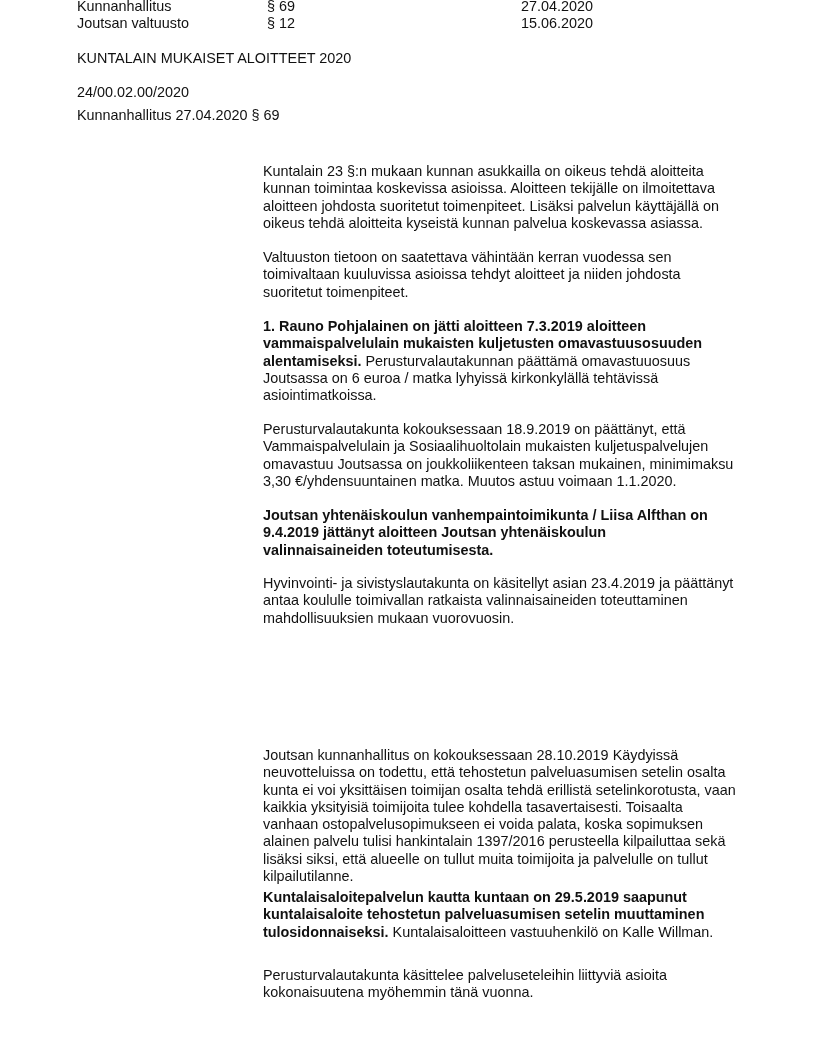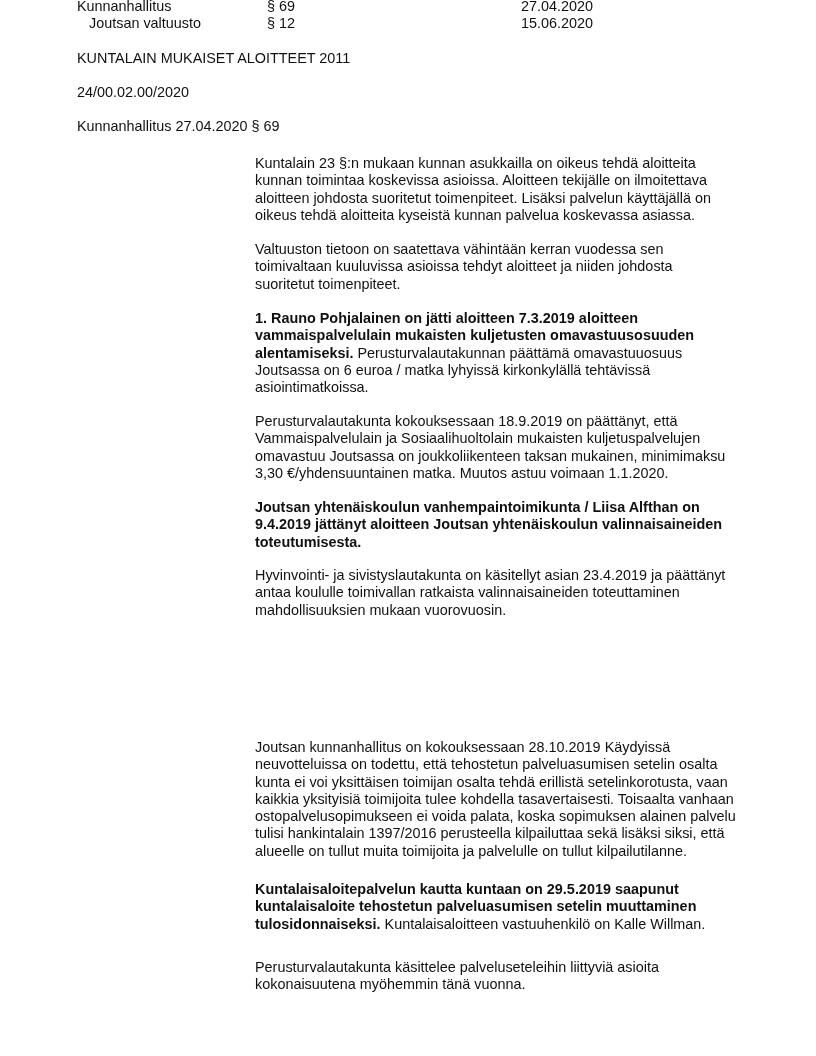--- a/index.html
+++ b/index.html
@@ -1,37 +1,37 @@
 <!DOCTYPE html>
 <html><head>
 <meta charset="utf-8">
 <style>
   html, body { margin: 0; padding: 0; background: #ffffff; }
   body { width: 816px; height: 1056px; position: relative; overflow: hidden;
          font-family: "Liberation Sans", sans-serif; color: #111111; font-size: 14.4px; }
   .abs { position: absolute; white-space: nowrap; line-height: 17px; }
   .body-block { position: absolute; left: 251px; width: 500px; line-height: 17.3px; }
-  .body-block p { margin: 4px; }
+  .body-block p { margin: 12px; }
   b { font-weight: bold; }
 </style>
 </head>
 <body>
 
 <div>
   <div class="abs" style="left:77px; top:-2px;">Kunnanhallitus</div>
   <div class="abs" style="left:267px; top:-2px;">§ 69</div>
   <div class="abs" style="left:521px; top:-2px;">27.04.2020</div>
-  <div class="abs" style="left:77px; top:15px;margin-left:12px;">Joutsan valtuusto</div>
+  <div class="abs" style="left:77px; top:15px;">Joutsan valtuusto</div>
   <div class="abs" style="left:267px; top:15px;">§ 12</div>
   <div class="abs" style="left:521px; top:15px;">15.06.2020</div>
 </div>
 
-<div class="abs" style="left:77px; top:50px;">KUNTALAIN MUKAISET ALOITTEET 2011</div>
+<div class="abs" style="left:77px; top:50px;">KUNTALAIN MUKAISET ALOITTEET 2020</div>
 <div class="abs" style="left:77px; top:84px;">24/00.02.00/2020</div>
-<div class="abs" style="left:77px; top:118px;">Kunnanhallitus 27.04.2020 § 69</div>
+<div class="abs" style="left:77px; top:107px;">Kunnanhallitus 27.04.2020 § 69</div>
 
 <div class="body-block" style="top:151px; width:490px;">
   <p>Kuntalain 23 §:n mukaan kunnan asukkailla on oikeus tehdä aloitteita kunnan toimintaa koskevissa asioissa. Aloitteen tekijälle on ilmoitettava aloitteen johdosta suoritetut toimenpiteet. Lisäksi palvelun käyttäjällä on oikeus tehdä aloitteita kyseistä kunnan palvelua koskevassa asiassa.</p>
 </div>
 
 <div class="body-block" style="top:237px; width:470px;">
   <p>Valtuuston tietoon on saatettava vähintään kerran vuodessa sen toimivaltaan kuuluvissa asioissa tehdyt aloitteet ja niiden johdosta suoritetut toimenpiteet.</p>
 </div>
 
 <div class="body-block" style="top:306px; width:465px;">

